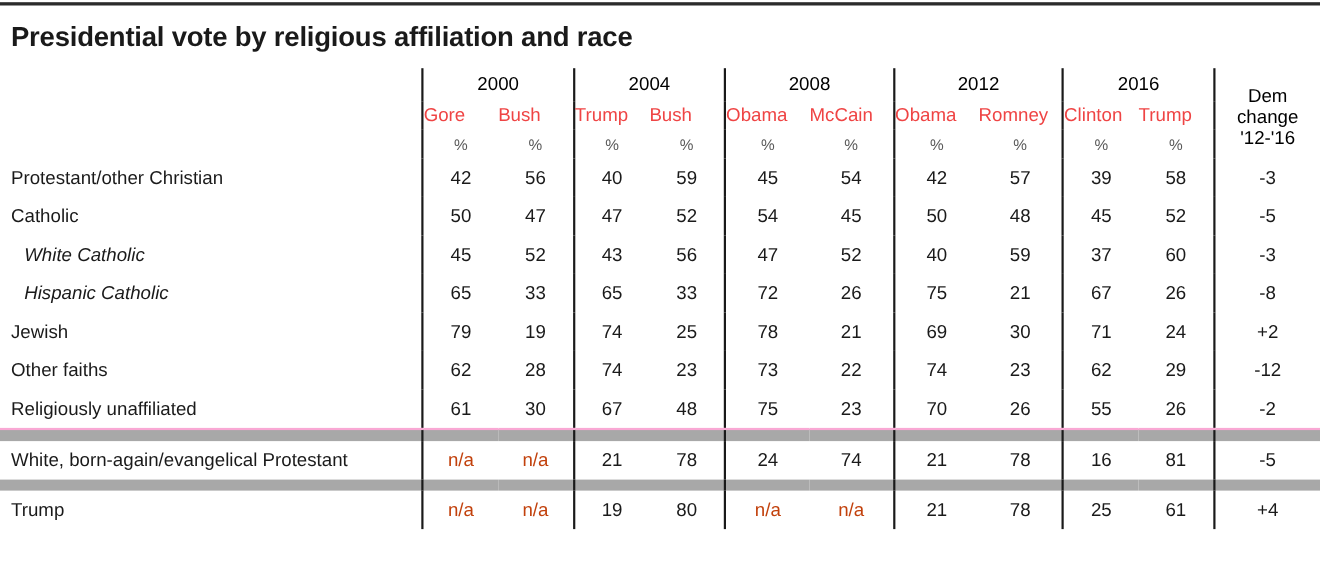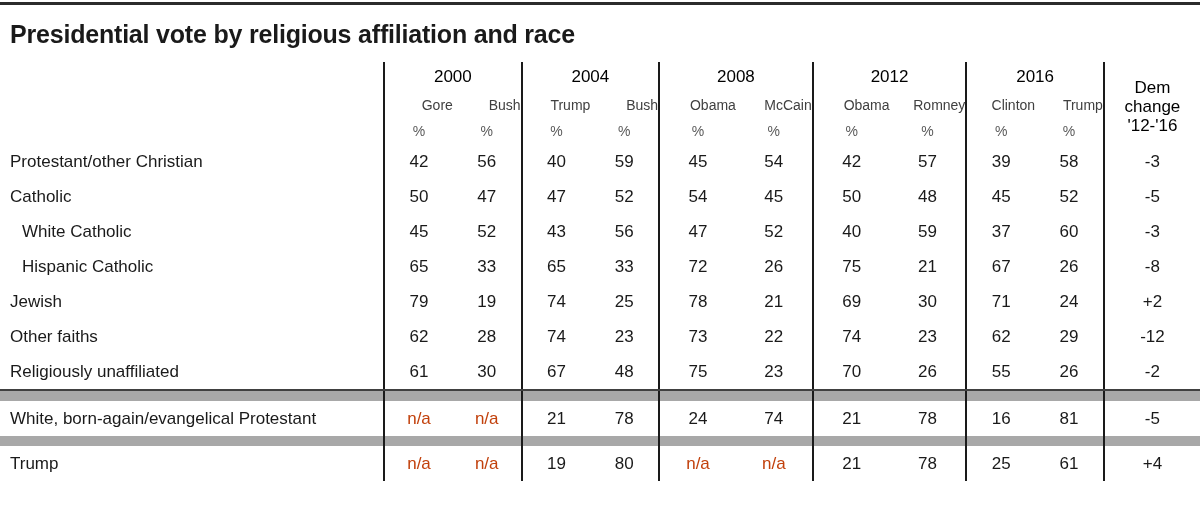--- a/index.html
+++ b/index.html
@@ -69,24 +69,24 @@
   
   .yr-row td {
     height: 30px;
     text-align: center;
     font-size: 17px;
     font-weight: bold;
     color: #000000;
   }
   .cand-row td {
     height: 26px;
-    text-align: right;
-    font-size: 14px;
+    text-align: left;
+    font-size: 17px;
     font-weight: bold;
-    color: #404040;
+    color: #ef4444;
     white-space: nowrap;
   }
   .pct-row td {
     height: 26px;
     text-align: center;
     font-size: 14px;
     color: #5a5a5a;
   }
 
   .dem-head {
@@ -109,32 +109,33 @@
     color: #1a1a1a;
   }
   .data-row td.label {
     text-align: left;
     padding-left: 10px !important;
     white-space: nowrap;
     margin-top: 36px;
   }
   .data-row td.label.indent {
     padding-left: 22px !important;
+    font-style: italic;
   }
   .data-row td.num {
     text-align: center;
   }
   .data-row td.na {
     text-align: center;
     color: #c2410c;
   }
 
   
   tr.rule-after td {
-    border-bottom: 2px solid #404040;
+    border-bottom: 2px solid #f9a8d4;
   }
 
   
   tr.band td {
     height: 10px;
     background: #a8a8a8;
     padding: 0;
   }
   tr.band td.band-grey {
     background: #a8a8a8;

